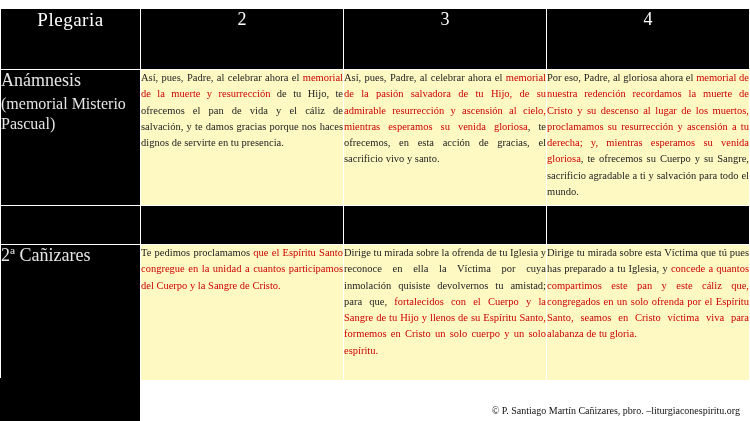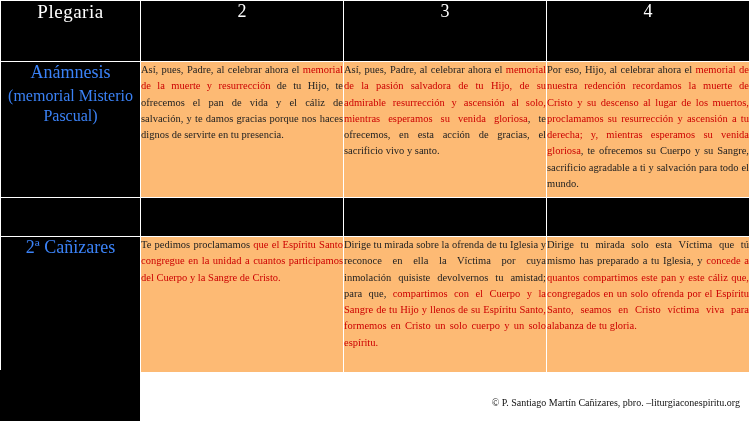--- a/index.html
+++ b/index.html
@@ -16,20 +16,21 @@
   .page {
     position: relative;
     width: 750px;
     height: 421px;
     background: #ffffff;
   }
   table.matrix {
     width: 750px;
     border-collapse: collapse;
     table-layout: fixed;
+    margin-top: 8px;
   }
   table.matrix td {
     vertical-align: top;
     padding: 0;
     border: 1px solid #ffffff;
   }
   
   col.c-label { width: 140px; }
   col.c-body  { width: 203px; }
 
@@ -46,40 +47,39 @@
     letter-spacing: 0.5px;
   }
   .hdr-num {
     color: #ffffff;
     font-size: 18px;
   }
 
   
   .rowlabel {
     background: #000000;
-    text-align: center;
     vertical-align: middle;
-    color: #3b82f6;
+    color: #e5e5e5;
     padding: 6px 8px;
   }
   .rowlabel .title {
     font-size: 18px;
     display: block;
     line-height: 1.15;
   }
   .rowlabel .sub {
     font-size: 16px;
     display: block;
     margin-top: 3px;
     line-height: 1.25;
   }
 
   
   .cell {
-    background: #fdba74;
+    background: #fef9c3;
     padding: 7px 8px 8px 8px;
     font-size: 10.5px;
     line-height: 1.55;
     color: #222222;
     text-align: justify;
     text-justify: inter-word;
     hyphens: auto;
   }
   .cell.anam { height: 135px; }
   .cell.epic { height: 135px; }
@@ -156,46 +156,46 @@
 
       <tr>
         <td class="rowlabel">
           <span class="title">Anámnesis</span>
           <span class="sub">(memorial Misterio Pascual)</span>
         </td>
         <td class="cell anam">
           <p><span>Así, pues, Padre, al celebrar ahora el </span><span class="hl">memorial de la muerte y resurrección</span><span> de tu Hijo, te ofrecemos el pan de vida y el cáliz de salvación, y te damos gracias porque nos haces dignos de servirte en tu presencia.</span></p>
         </td>
         <td class="cell anam">
-          <p><span>Así, pues, Padre, al celebrar ahora el </span><span class="hl">memorial de la pasión salvadora de tu Hijo, de su admirable resurrección y ascensión al solo, mientras esperamos su venida gloriosa</span><span>, te ofrecemos, en esta acción de gracias, el sacrificio vivo y santo.</span></p>
+          <p><span>Así, pues, Padre, al celebrar ahora el </span><span class="hl">memorial de la pasión salvadora de tu Hijo, de su admirable resurrección y ascensión al cielo, mientras esperamos su venida gloriosa</span><span>, te ofrecemos, en esta acción de gracias, el sacrificio vivo y santo.</span></p>
         </td>
         <td class="cell anam">
-          <p><span>Por eso, Hijo, al celebrar ahora el </span><span class="hl">memorial de nuestra redención recordamos la muerte de Cristo y su descenso al lugar de los muertos, proclamamos su resurrección y ascensión a tu derecha; y, mientras esperamos su venida gloriosa</span><span>, te ofrecemos su Cuerpo y su Sangre, sacrificio agradable a ti y salvación para todo el mundo.</span></p>
+          <p><span>Por eso, Padre, al gloriosa ahora el </span><span class="hl">memorial de nuestra redención recordamos la muerte de Cristo y su descenso al lugar de los muertos, proclamamos su resurrección y ascensión a tu derecha; y, mientras esperamos su venida gloriosa</span><span>, te ofrecemos su Cuerpo y su Sangre, sacrificio agradable a ti y salvación para todo el mundo.</span></p>
         </td>
       </tr>
 
       <tr>
         <td class="spacer-black"></td>
         <td class="spacer-black"></td>
         <td class="spacer-black"></td>
         <td class="spacer-black"></td>
       </tr>
 
       <tr>
         <td class="rowlabel">
           <span class="title">2ª Cañizares</span>
         </td>
         <td class="cell epic">
           <p><span>Te pedimos proclamamos </span><span class="hl">que el Espíritu Santo congregue en la unidad a cuantos participamos del Cuerpo y la Sangre de Cristo.</span></p>
         </td>
         <td class="cell epic">
-          <p><span>Dirige tu mirada sobre la ofrenda de tu Iglesia y reconoce en ella la Víctima por cuya inmolación quisiste devolvernos tu amistad; para que, </span><span class="hl">compartimos con el Cuerpo y la Sangre de tu Hijo y llenos de su Espíritu Santo, formemos en Cristo un solo cuerpo y un solo espíritu.</span></p>
+          <p><span>Dirige tu mirada sobre la ofrenda de tu Iglesia y reconoce en ella la Víctima por cuya inmolación quisiste devolvernos tu amistad; para que, </span><span class="hl">fortalecidos con el Cuerpo y la Sangre de tu Hijo y llenos de su Espíritu Santo, formemos en Cristo un solo cuerpo y un solo espíritu.</span></p>
         </td>
         <td class="cell epic">
-          <p><span>Dirige tu mirada solo esta Víctima que tú mismo has preparado a tu Iglesia, y </span><span class="hl">concede a quantos compartimos este pan y este cáliz que, congregados en un solo ofrenda por el Espíritu Santo, seamos en Cristo víctima viva para alabanza de tu gloria.</span></p>
+          <p><span>Dirige tu mirada sobre esta Víctima que tú pues has preparado a tu Iglesia, y </span><span class="hl">concede a quantos compartimos este pan y este cáliz que, congregados en un solo ofrenda por el Espíritu Santo, seamos en Cristo víctima viva para alabanza de tu gloria.</span></p>
         </td>
       </tr>
     </tbody>
   </table>
 
   <div class="left-black-tail"></div>
 
   <div class="footer">
     <div class="black-pad"></div>
     <div class="credit">© P. Santiago Martín Cañizares, pbro. –liturgiaconespiritu.org</div>

